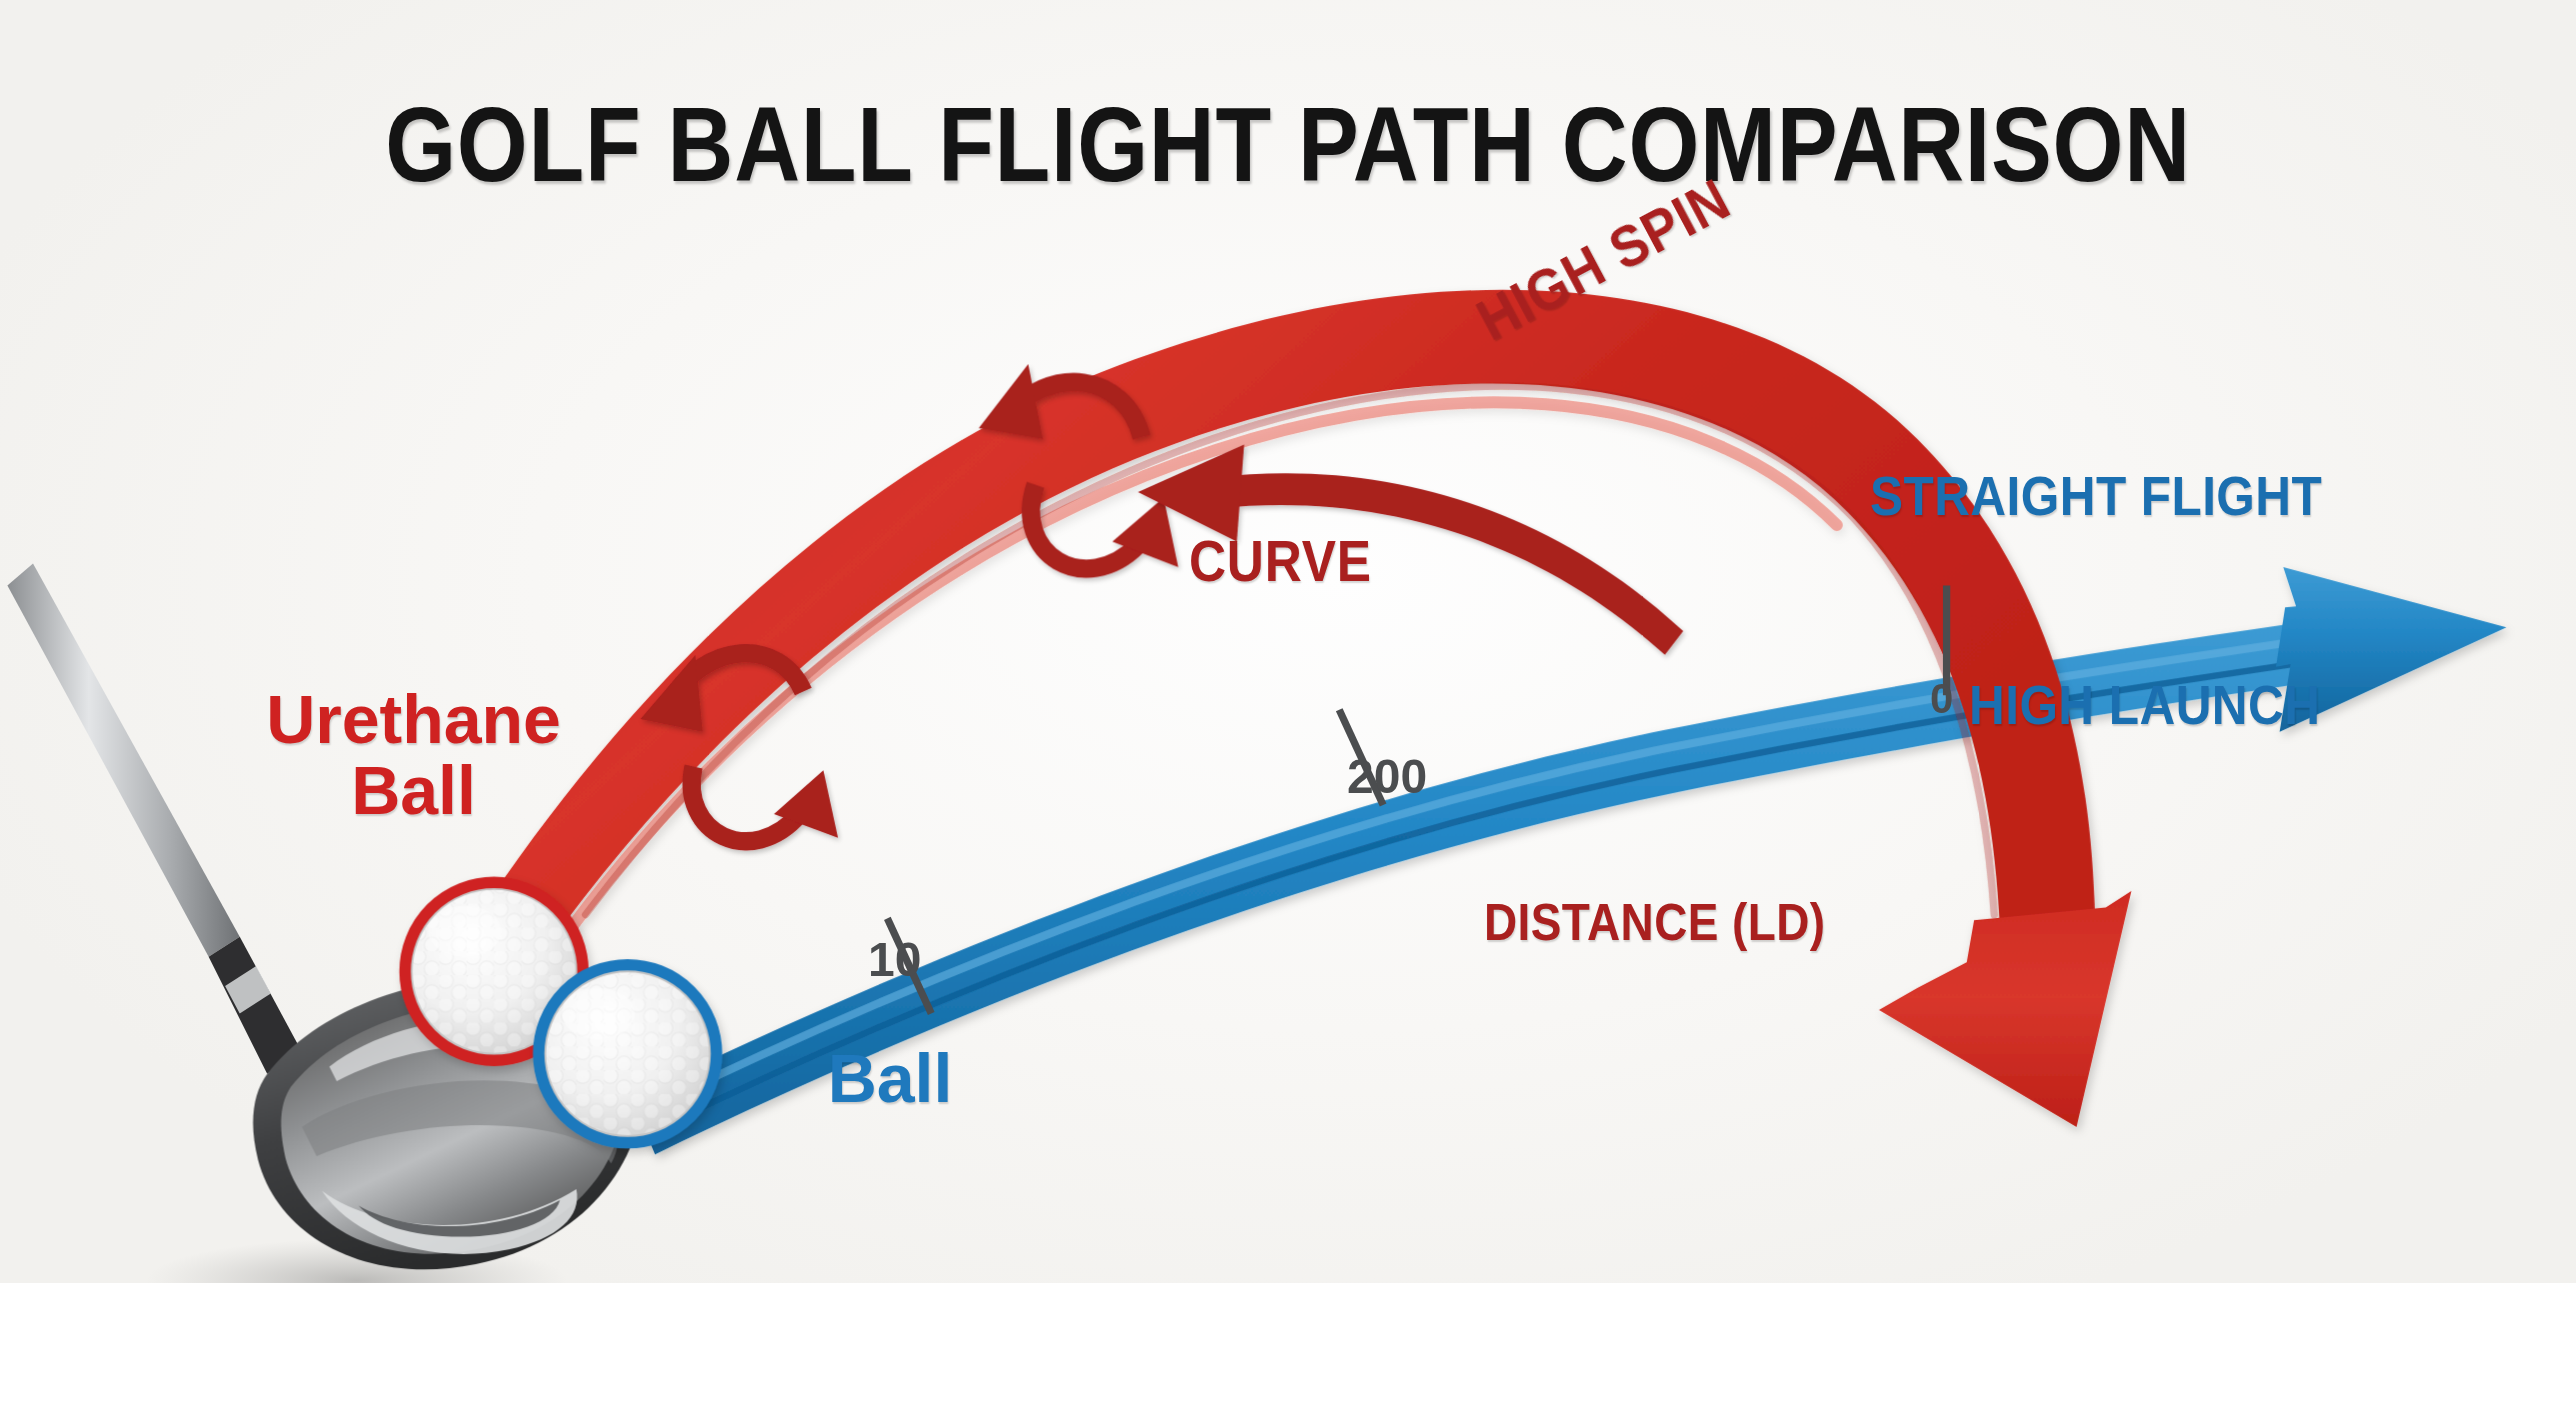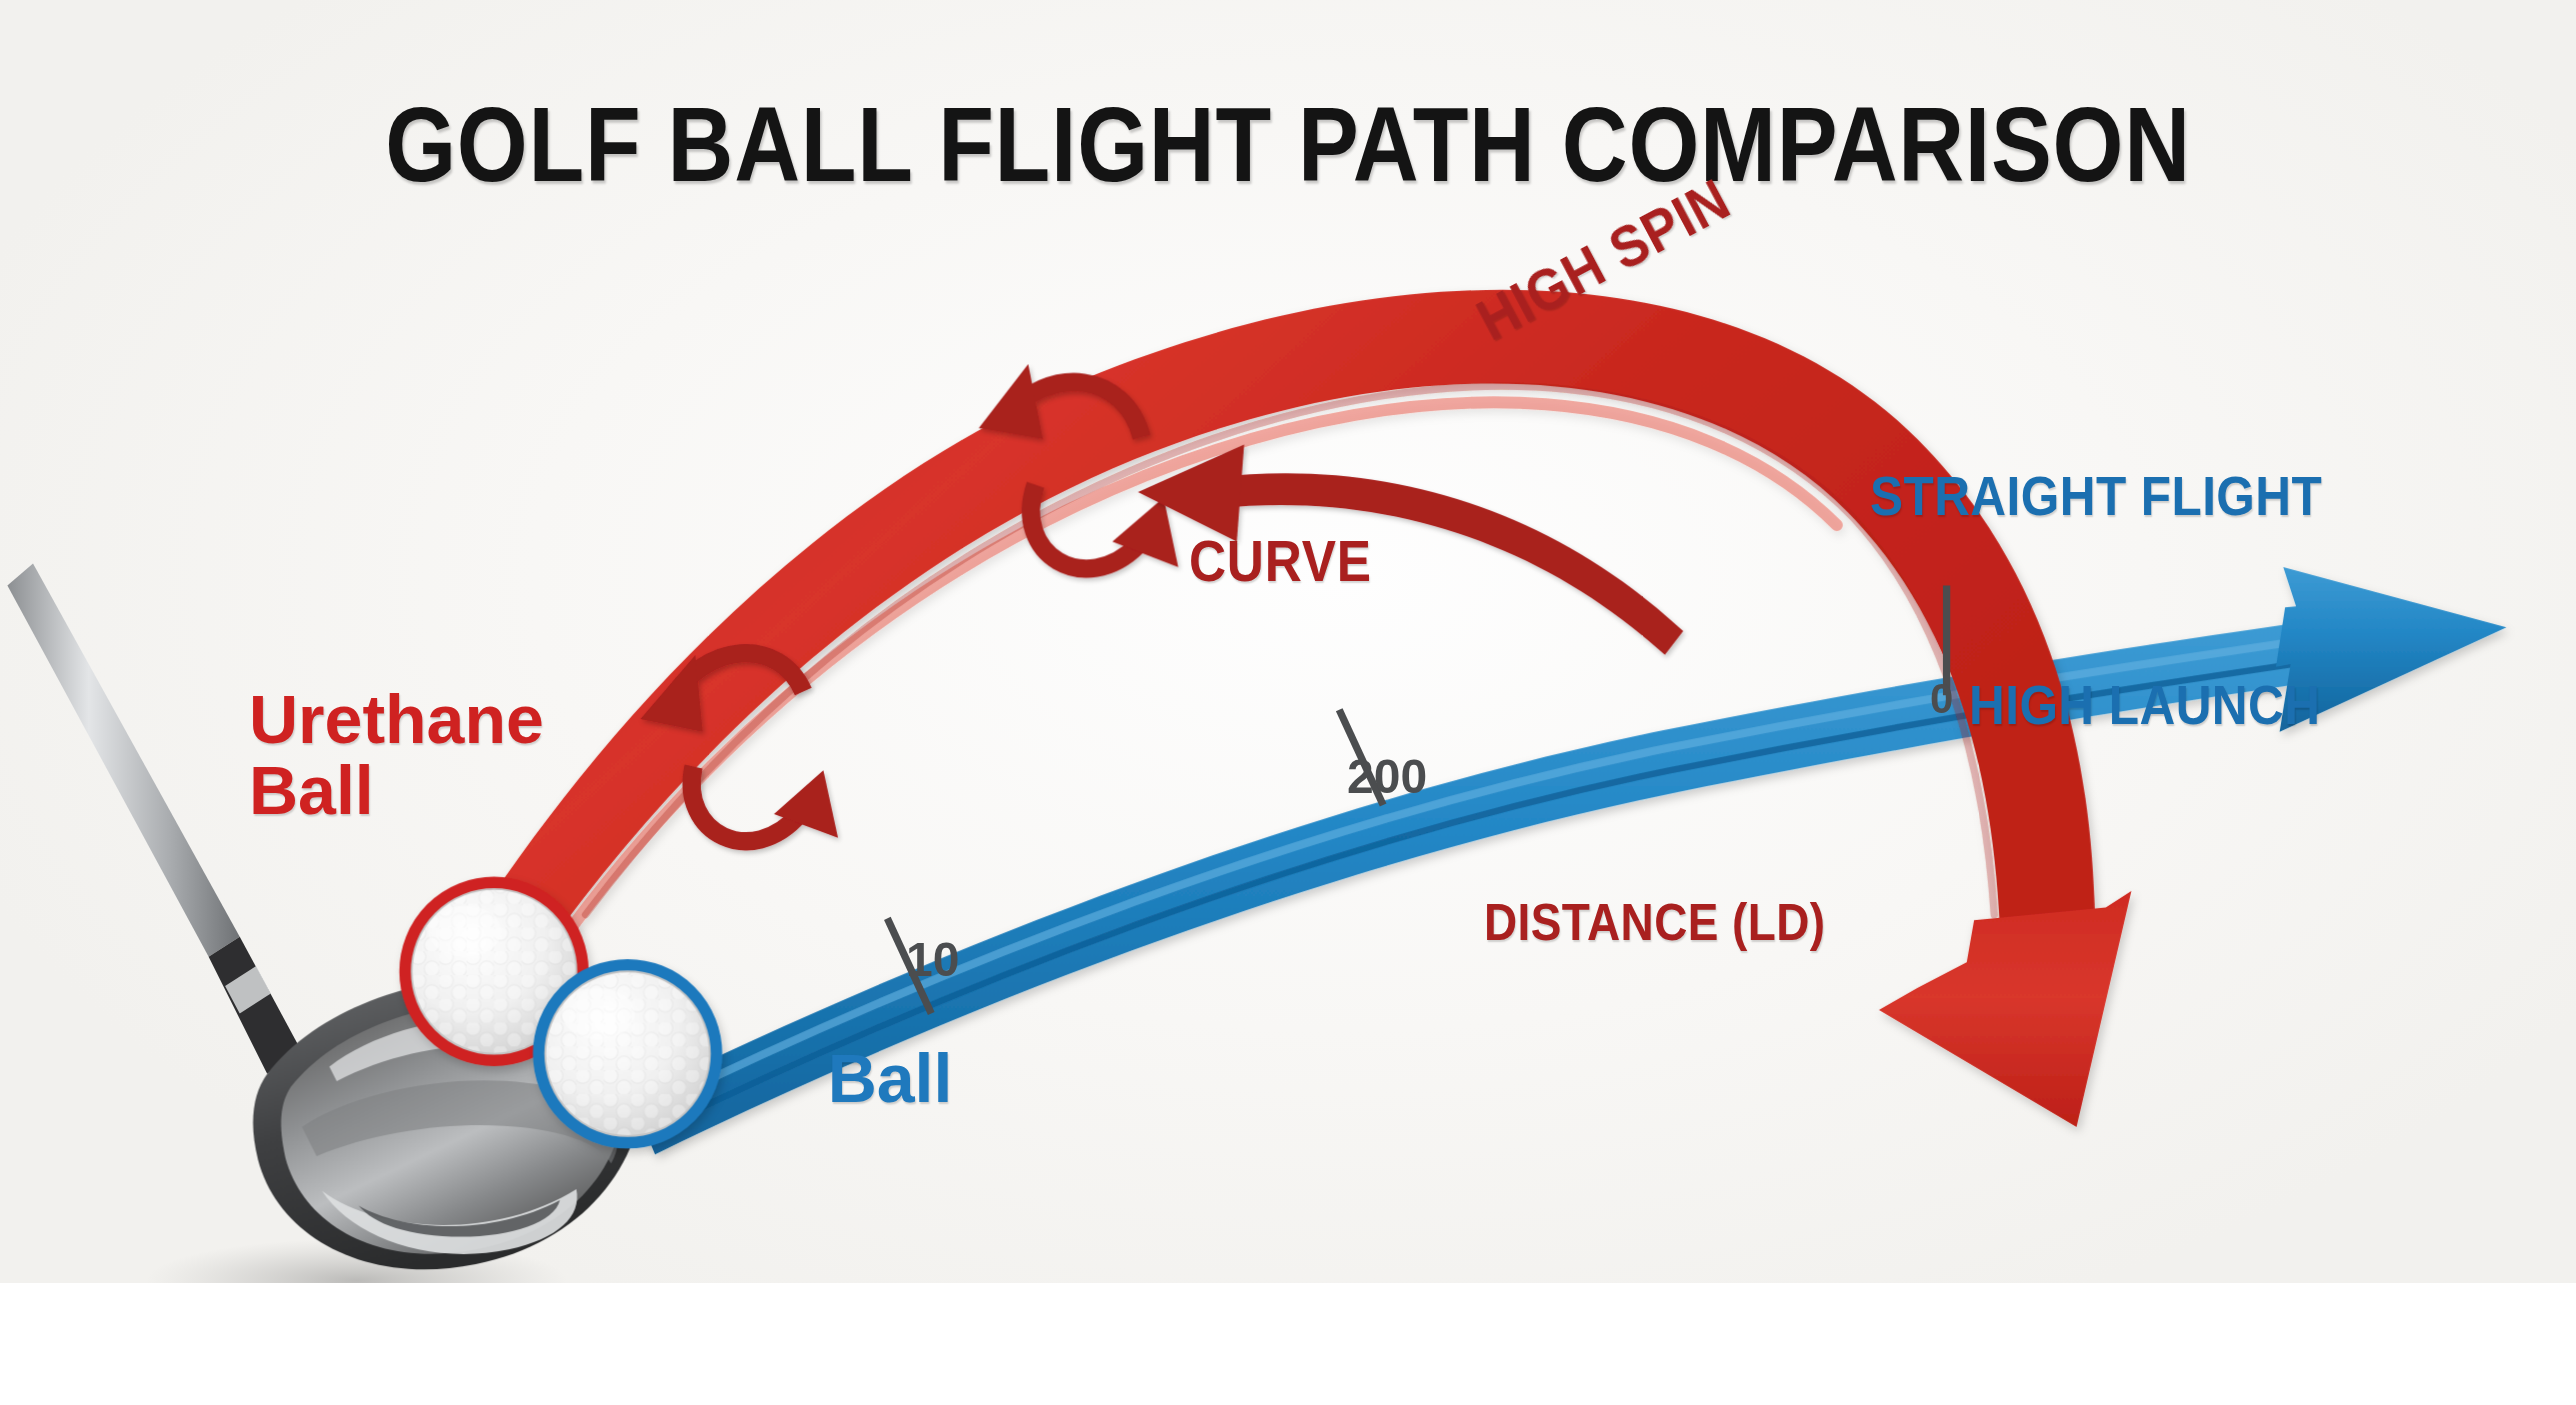--- a/index.html
+++ b/index.html
@@ -72,28 +72,28 @@
     font-size: 55px; letter-spacing: 0.5px;
     transform: scaleX(0.9); transform-origin: 0 50%;
   }
   #lbl-highlaunch {
     left: 1969px; top: 677px;
     font-size: 55px; letter-spacing: 0.5px;
     transform: scaleX(0.9); transform-origin: 0 50%;
   }
   #lbl-urethane {
     left: 249px; top: 684px;
-    font-size: 68px; text-align: left; width: 329px;
+    font-size: 68px; text-align: center; width: 329px;
   }
   #lbl-surlyn {
     left: 739px; top: 1043px;
     font-size: 68px; text-align: center; width: 302px;
   }
   .tick-num { font-size: 48px; font-weight: bold; }
-  #tick-10   { left: 906px;  top: 935px; }
+  #tick-10   { left: 868px;  top: 935px; }
   #tick-200  { left: 1347px; top: 752px; }
   #tick-0    { left: 1930px; top: 677px; font-size: 42px; }
 </style>
 </head>
 <body>
 
 <div id="stage">
 
   <div id="title">GOLF BALL FLIGHT PATH COMPARISON</div>
 

